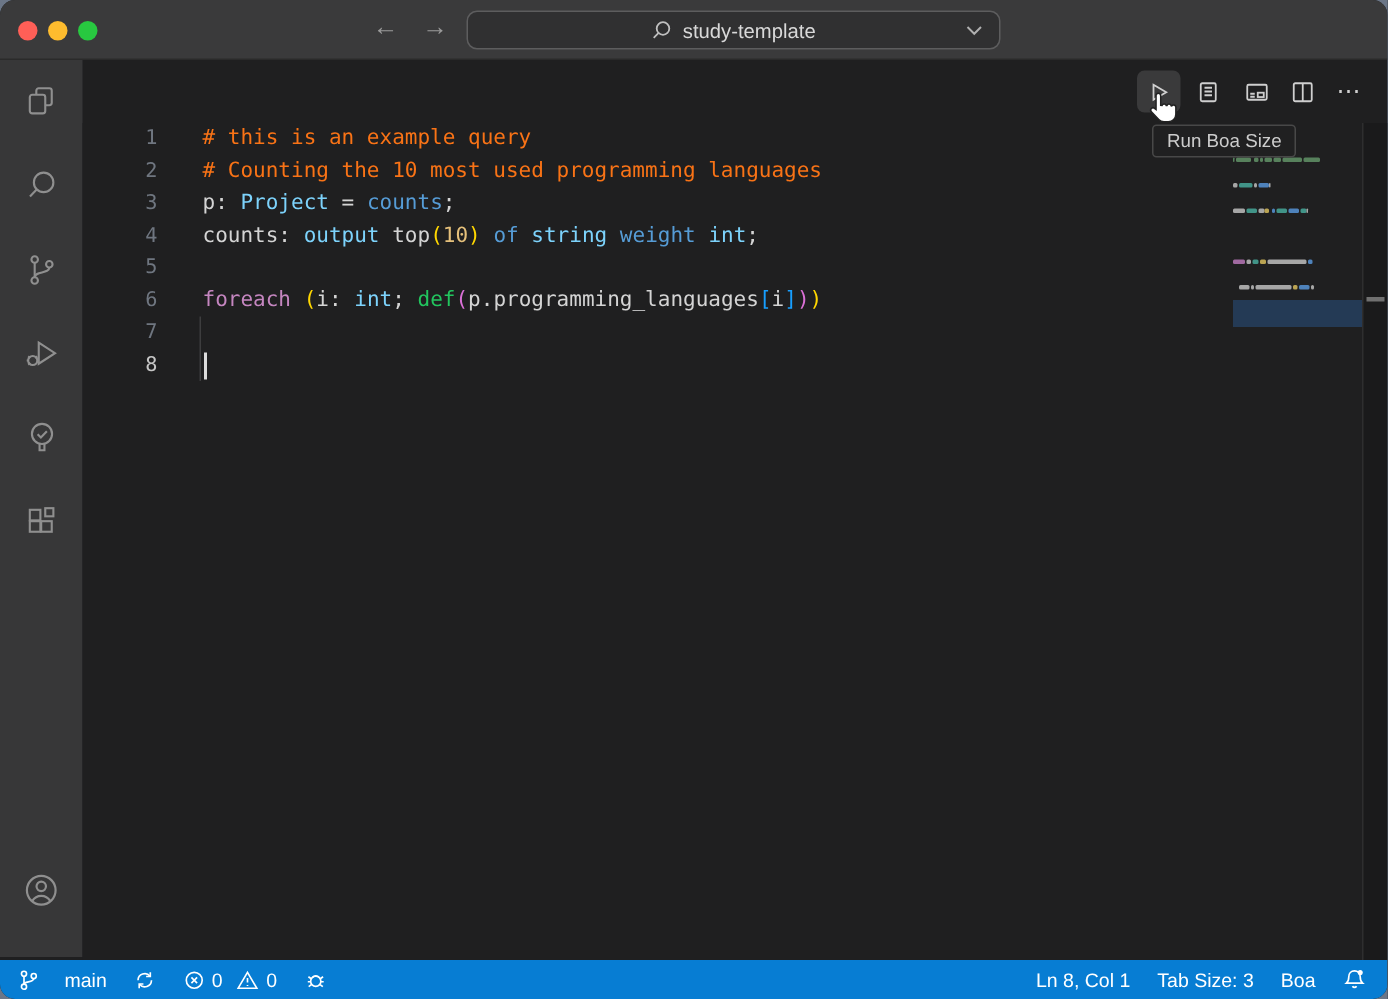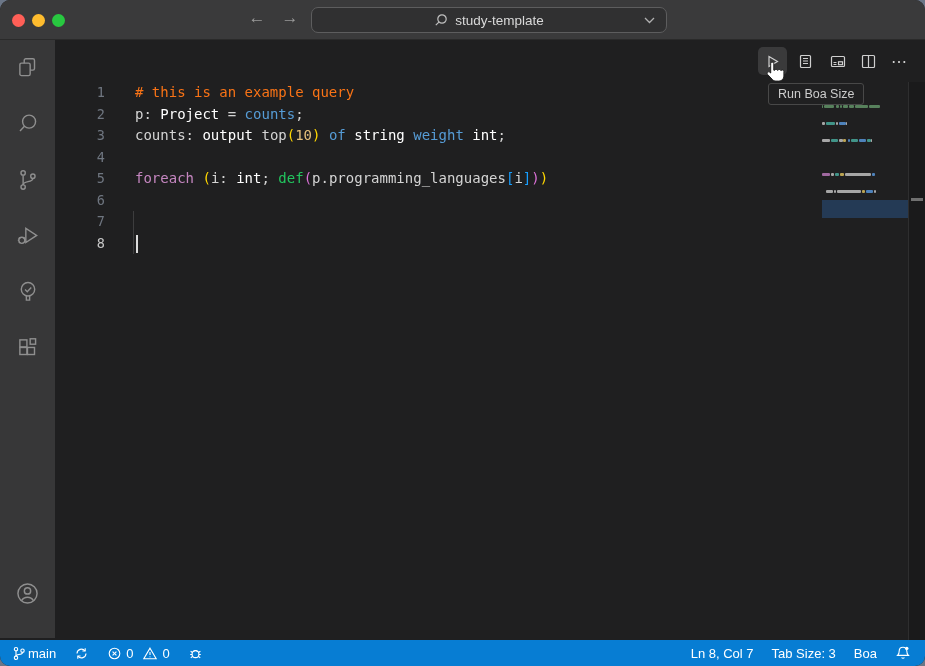--- a/index.html
+++ b/index.html
@@ -41,21 +41,21 @@
   .ea-split{left:854px;}
   .ea-more{left:885px;color:#cfcfcf;font-size:16px;letter-spacing:1px;}
   
   .editor{position:absolute;left:55px;top:82px;width:870px;height:558px;background:#1f1f20;
     font-family:"DejaVu Sans Mono","Liberation Mono",monospace;font-size:14px;}
   .gutter{position:absolute;left:0;top:0;width:50px;}
   .gutter .ln{height:21.5px;line-height:21.5px;text-align:right;color:#6f7680;font-size:13.5px;}
   .gutter .ln.active{color:#c6c6c6;}
   .code{position:absolute;left:80px;top:0;}
   .code .cl{height:21.5px;line-height:21.5px;white-space:pre;}
-  .tk-comment{color:#f97316;} .tk-text{color:#D4D4D4;} .tk-type{color:#ffffff;}
+  .tk-comment{color:#f97316;} .tk-text{color:#D4D4D4;} .tk-type{color:#7dd3fc;}
   .tk-keyword{color:#569CD6;} .tk-control{color:#C586C0;} .tk-function{color:#22c55e;}
   .tk-number{color:#B5CEA8;} .tk-number_gold{color:#E5C07B;}
   .tk-bracket1{color:#FFD700;} .tk-bracket2{color:#DA70D6;} .tk-bracket3{color:#179FFF;}
   .indent-guide{position:absolute;left:78px;top:129px;width:1px;height:43px;background:#3d3d3e;}
   .caret{position:absolute;left:81px;top:153px;width:1.5px;height:18px;background:#dcdcdc;}
   
   .minimap{position:absolute;left:822px;top:82px;width:86px;height:160px;}
   .mm-row{position:absolute;height:3px;width:86px;}
   .mm-seg{position:absolute;top:0;height:3px;border-radius:1px;}
   .mm-slider{position:absolute;left:0;width:86px;}
@@ -63,21 +63,21 @@
   .ruler-mark{position:absolute;left:2px;top:116px;width:12px;height:3px;background:#707070;}
   
   .tooltip{position:absolute;left:768px;top:83px;background:#202021;border:1px solid #484848;border-radius:3px;
     color:#cccccc;font-size:12.5px;padding:3px 9px;white-space:nowrap;z-index:40;}
   .pointer{position:absolute;left:764px;top:60px;z-index:50;}
   
   .statusbar{position:absolute;left:0;top:640px;width:925px;height:26px;background:#077dd3;color:#fff;
     display:flex;align-items:center;font-size:13px;}
   .sb-left{display:flex;align-items:center;gap:18px;padding-left:12px;flex:1;}
   .sb-right{display:flex;align-items:center;gap:18px;padding-right:14px;}
-  .sb-item{display:flex;align-items:center;gap:2px;cursor:default;}
+  .sb-item{display:flex;align-items:center;gap:17px;cursor:default;}
   .sb-item svg{stroke:#fff;fill:none;stroke-width:1.1;}
   .problems{display:flex;align-items:center;gap:4px;}
 </style>
 </head>
 <body>
 
 <div class="window">
 
   <div class="titlebar">
     <div class="traffic t-close"></div>
@@ -194,20 +194,21 @@
         <div class="ln">2</div>
         <div class="ln">3</div>
         <div class="ln">4</div>
         <div class="ln">5</div>
         <div class="ln">6</div>
         <div class="ln">7</div>
         <div class="ln active">8</div>
       </div>
     <div class="code" id="code">
         <div class="cl"><span class="tk-comment"># this is an example query</span></div>
+        <div class="cl"><span class="tk-comment"># Counting the 10 most used programming languages</span></div>
         <div class="cl"><span class="tk-text">p: </span><span class="tk-type">Project</span><span class="tk-text"> = </span><span class="tk-keyword">counts</span><span class="tk-text">;</span></div>
         <div class="cl"><span class="tk-text">counts: </span><span class="tk-type">output</span><span class="tk-text"> </span><span class="tk-text">top</span><span class="tk-bracket1">(</span><span class="tk-number_gold">10</span><span class="tk-bracket1">)</span><span class="tk-text"> </span><span class="tk-keyword">of</span><span class="tk-text"> </span><span class="tk-type">string</span><span class="tk-text"> </span><span class="tk-keyword">weight</span><span class="tk-text"> </span><span class="tk-type">int</span><span class="tk-text">;</span></div>
         <div class="cl"></div>
         <div class="cl"><span class="tk-control">foreach </span><span class="tk-bracket1">(</span><span class="tk-text">i: </span><span class="tk-type">int</span><span class="tk-text">; </span><span class="tk-function">def</span><span class="tk-bracket2">(</span><span class="tk-text">p.programming_languages</span><span class="tk-bracket3">[</span><span class="tk-text">i</span><span class="tk-bracket3">]</span><span class="tk-bracket2">)</span><span class="tk-bracket1">)</span></div>
         <div class="cl"></div>
       </div>
     <div class="indent-guide"></div>
     <div class="caret"></div>
   </div>
 
@@ -319,21 +320,21 @@
             <line x1="12.4" y1="5.2" x2="10.5" y2="6.5"></line>
             <line x1="2.2" y1="8.5" x2="4.1" y2="8.5"></line>
             <line x1="12.8" y1="8.5" x2="10.9" y2="8.5"></line>
             <line x1="2.8" y1="11.8" x2="4.6" y2="10.4"></line>
             <line x1="12.2" y1="11.8" x2="10.4" y2="10.4"></line>
           </svg>
       </div>
     </div>
     <div class="sb-right">
       <div class="sb-item">
-        <span>Ln 8, Col 7</span>
+        <span>Ln 8, Col 1</span>
       </div>
       <div class="sb-item">
         <span>Tab Size: 3</span>
       </div>
       <div class="sb-item">
         <span>Boa</span>
       </div>
       <div class="sb-item">
         <svg width="16" height="16" viewBox="0 0 16 16">
             <path d="M8 2.2 c-2.3 0-3.8 1.7-3.8 3.9 0 2.7-.9 3.7-1.6 4.3 h10.8 c-.7-.6-1.6-1.6-1.6-4.3 0-2.2-1.5-3.9-3.8-3.9 z"></path>

